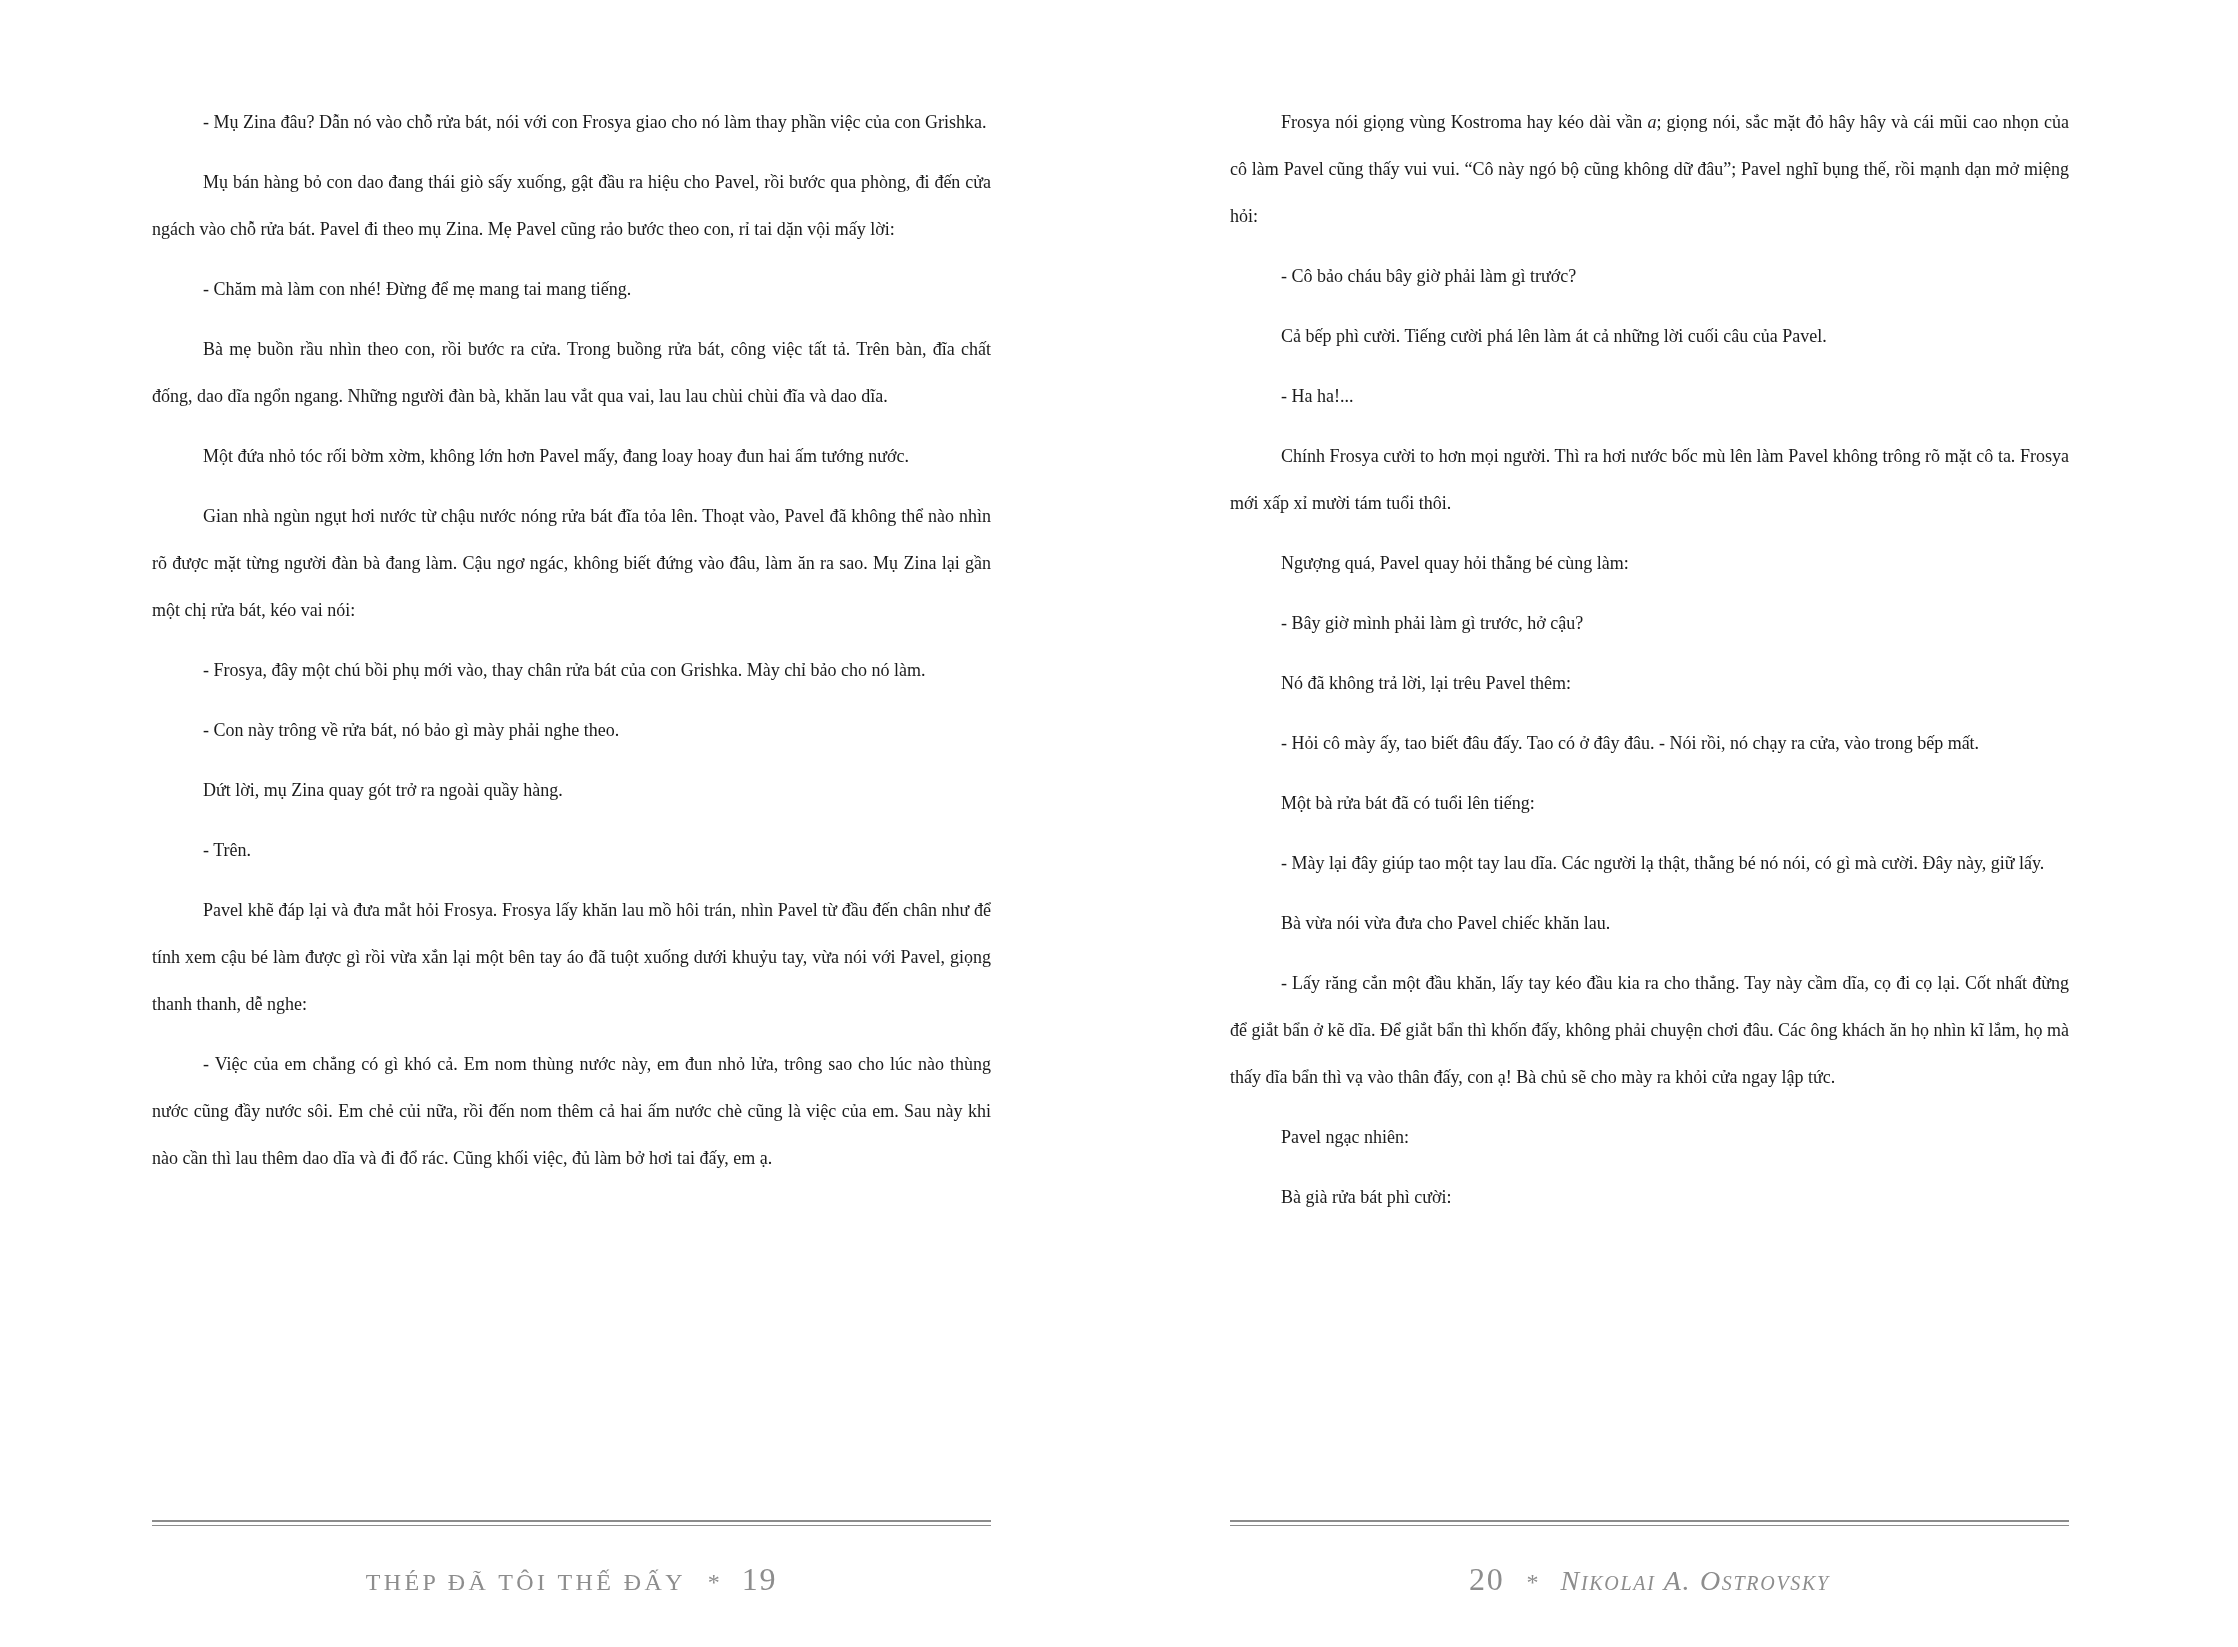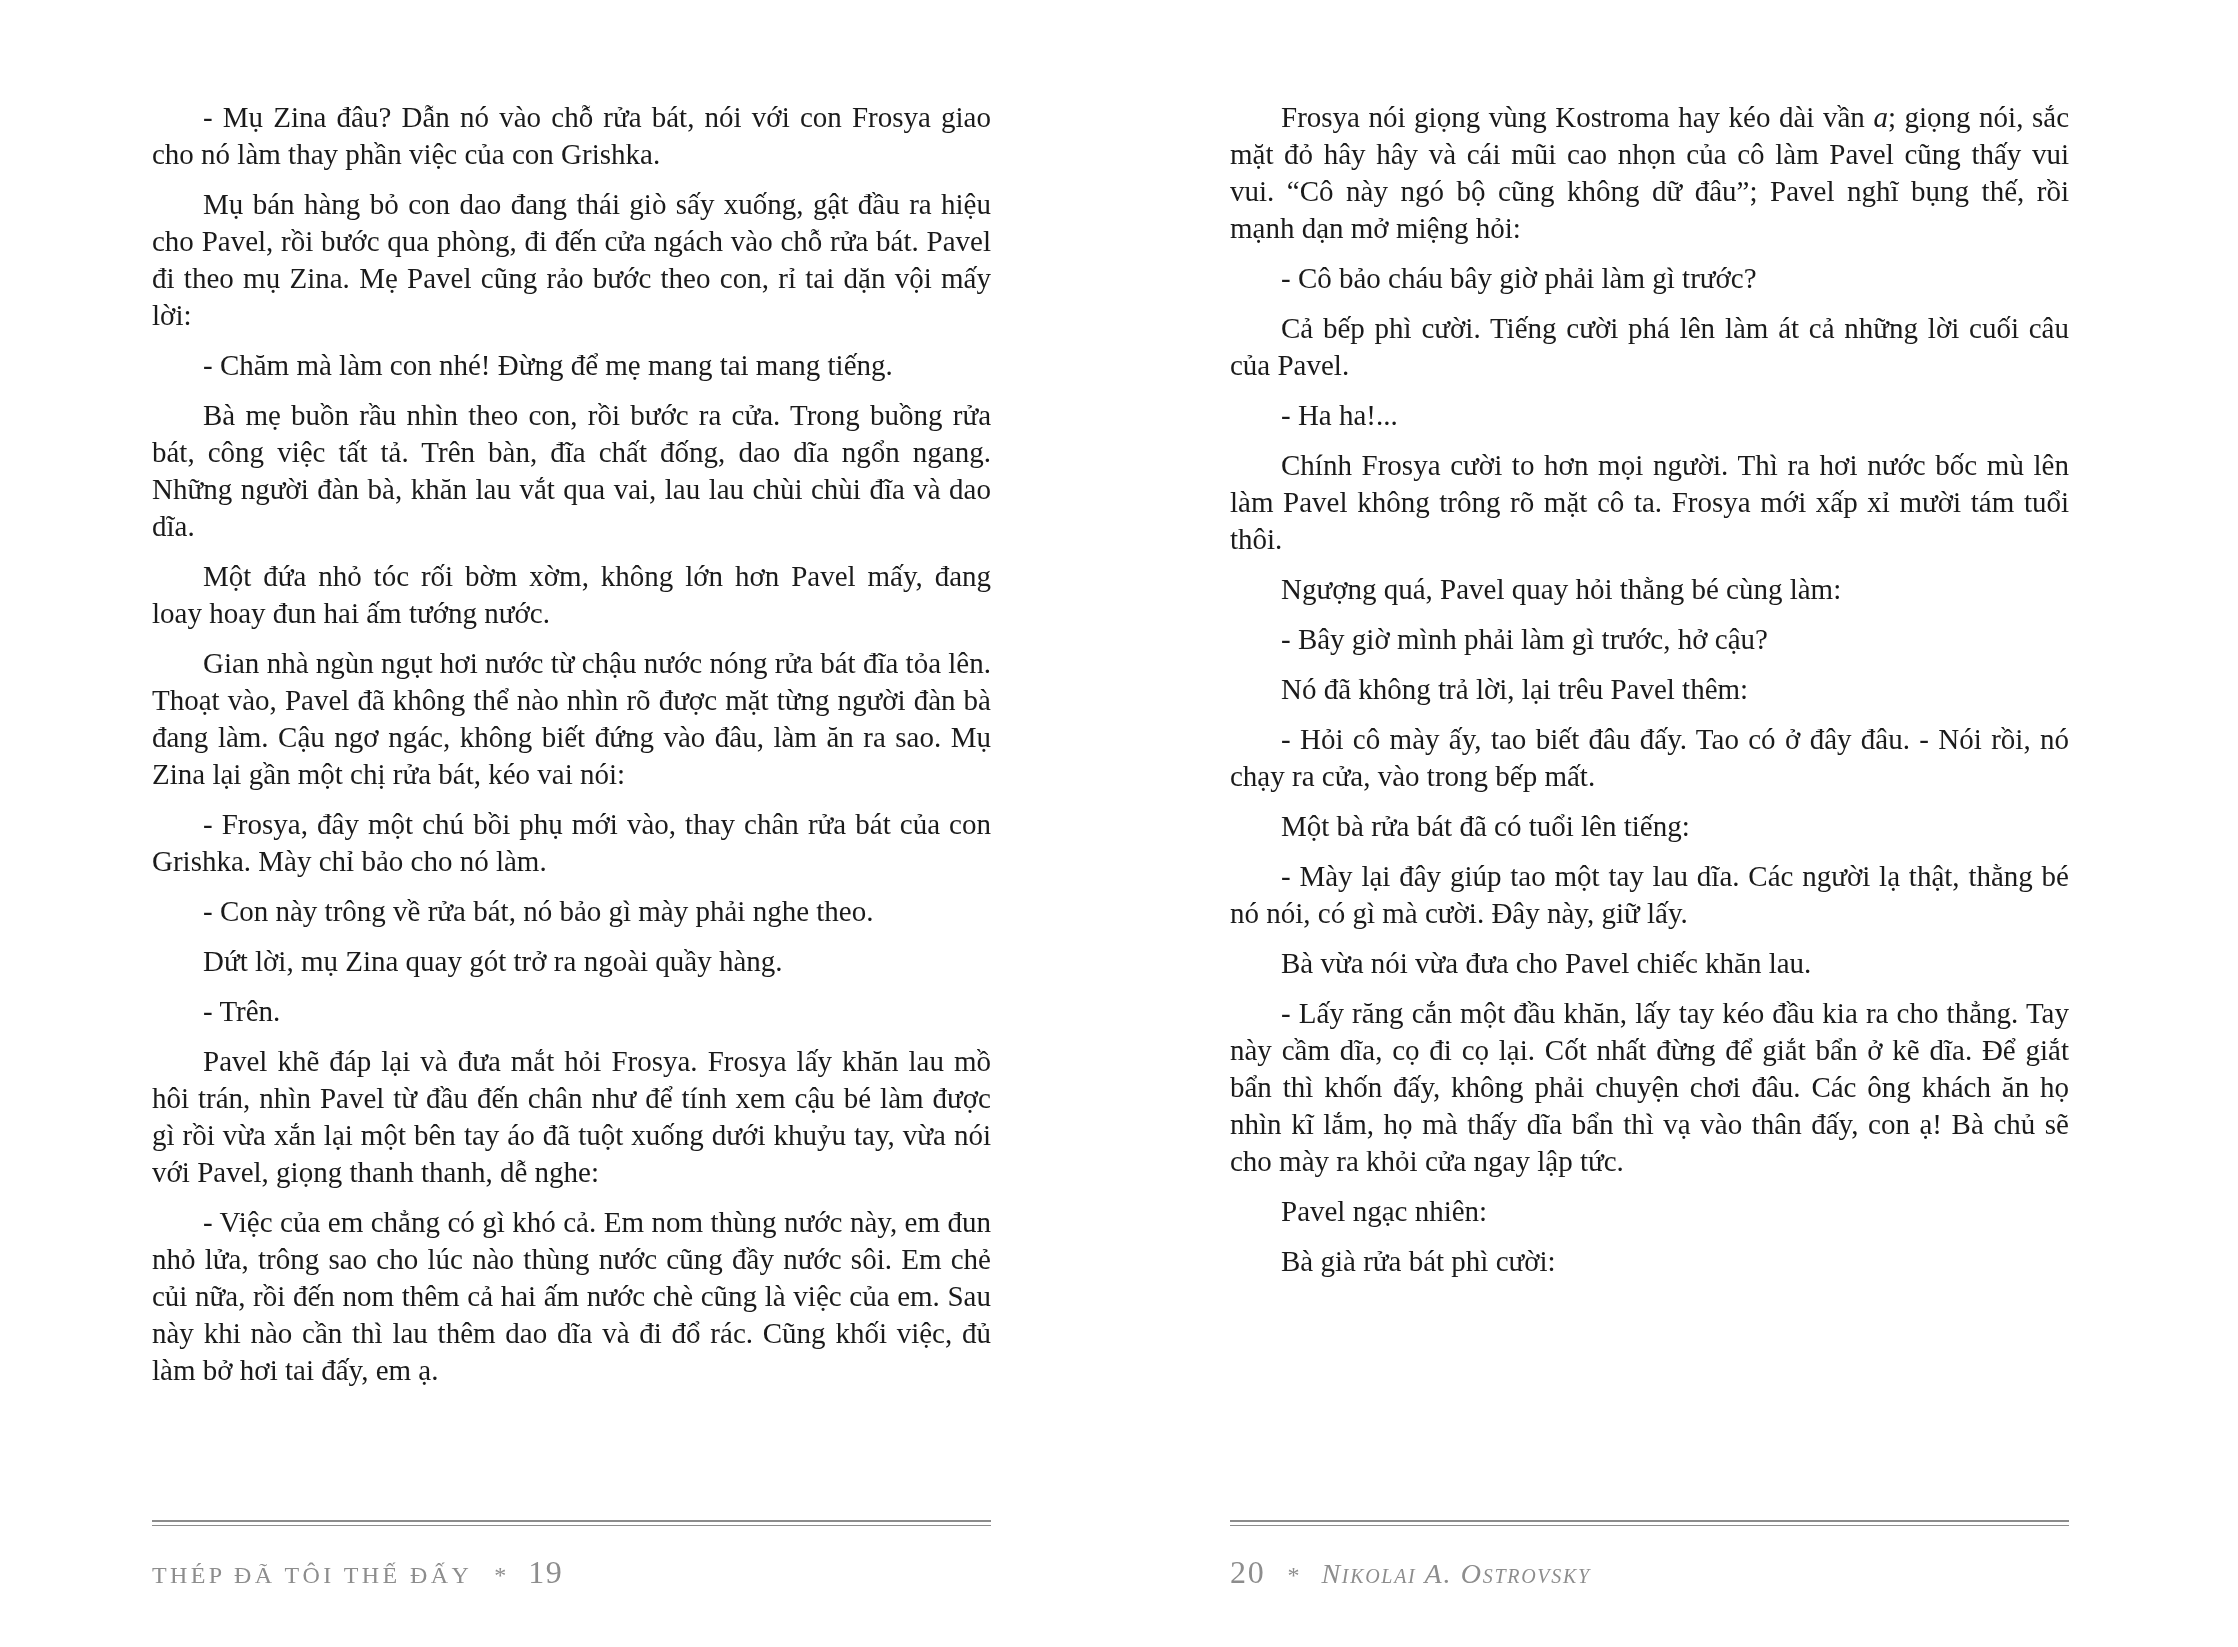--- a/index.html
+++ b/index.html
@@ -21,41 +21,42 @@
   #page-right { left: 1230px; }
 
   .text-block {
     position: absolute;
     top: 99px;
     left: 0;
     right: 0;
   }
   .para {
     margin: 0 0 13px 0;
-    font-size: 29px;
-    line-height: 37px;
+    font-size: 18px;
+    line-height: 47px;
     text-align: justify;
     text-indent: 51px;
     color: var(--text-color, #1b1b1b);
   }
   .para i { font-style: italic; }
 
   .page-footer {
     position: absolute;
     top: 1520px;
     left: 0;
     width: 100%;
   }
   .footer-rule {
     height: 3.4px;
     border-top: 2.6px solid var(--rule-color, #8c8c8c);
     border-bottom: 1.7px solid var(--rule-color, #8c8c8c);
   }
   .footer-row {
-    margin-top: 28px;
+    margin-top: 35px;
+    text-align: center;
     white-space: nowrap;
     color: var(--footer-color, #8d8d8d);
   }
   .running-title { font-size: 24px; letter-spacing: 3.4px; }
   .footer-sep    { font-size: 24px; margin: 0 22px; }
   .page-number   { font-size: 32px; letter-spacing: 1.7px; }
   .author-name   { font-variant: small-caps; font-size: 28px; letter-spacing: 1.7px; font-style: italic; }
 </style>
 </head>
 <body style="--bg: #ffffff; --text-color: #1b1b1b; --footer-color: #8d8d8d; --rule-color: #8c8c8c;">

